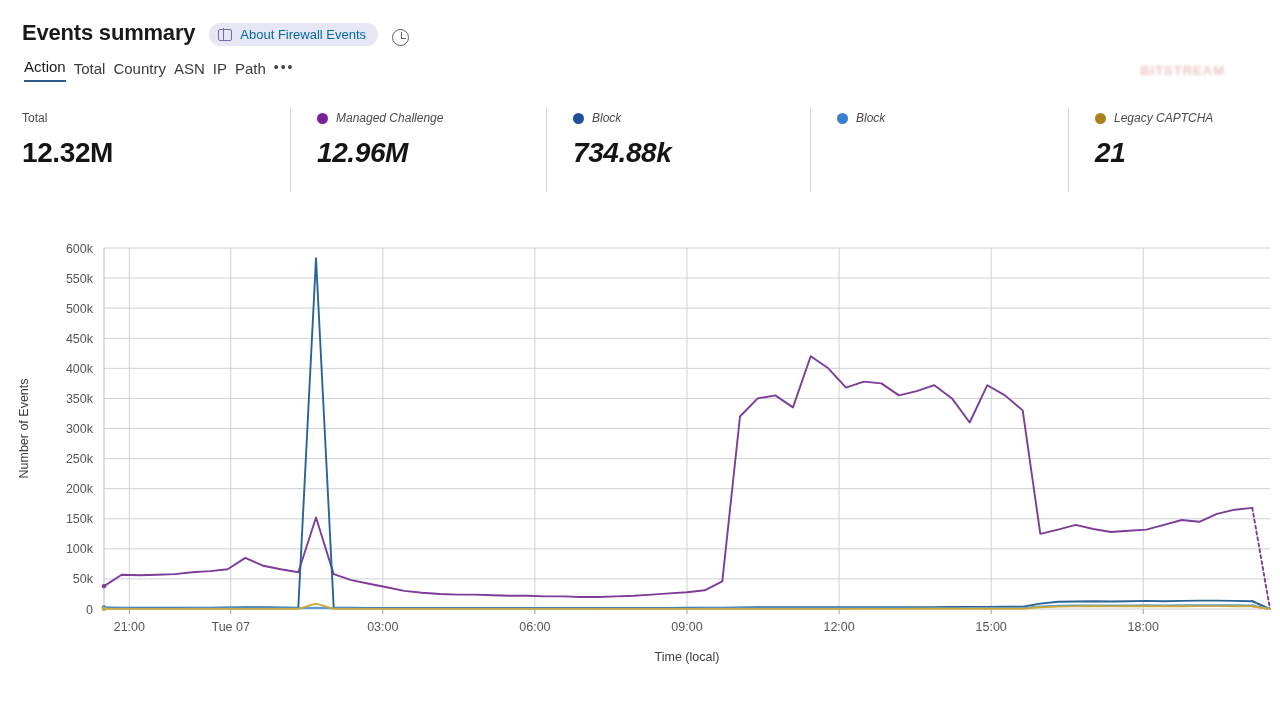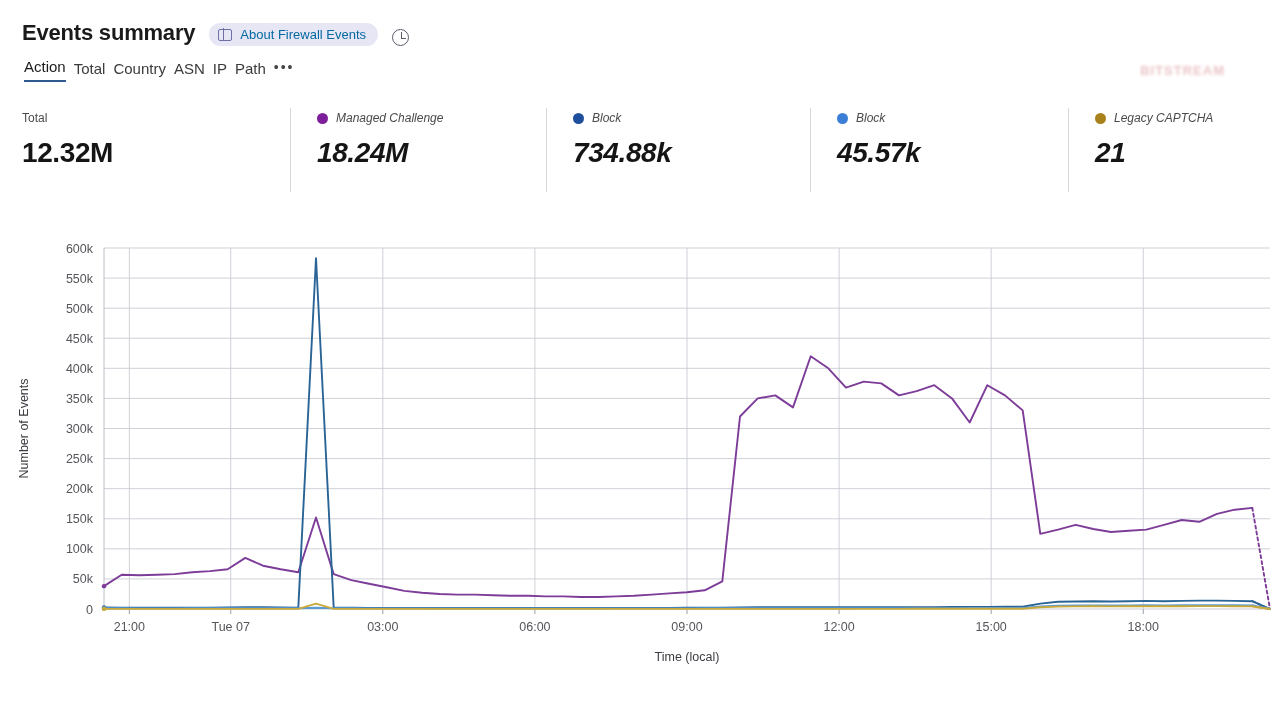--- a/index.html
+++ b/index.html
@@ -132,37 +132,36 @@
       <span>Total</span>
     </div>
     <div class="stat-value">12.32M</div>
   </div>
 
   <div class="stat w-mc">
     <div class="stat-label">
       <span class="dot" id="dot1" style="background: rgb(125, 31, 155);"></span>
       <span>Managed Challenge</span>
     </div>
-    <div class="stat-value">18.24M</div>
+    <div class="stat-value">12.96M</div>
   </div>
 
   <div class="stat w-block">
     <div class="stat-label">
       <span class="dot" id="dot2" style="background: rgb(31, 78, 156);"></span>
       <span>Block</span>
     </div>
     <div class="stat-value">734.88k</div>
   </div>
 
   <div class="stat w-allow">
     <div class="stat-label">
       <span class="dot" id="dot3" style="background: rgb(58, 127, 213);"></span>
       <span>Block</span>
     </div>
-    <div class="stat-value">45.57k</div>
   </div>
 
   <div class="stat w-legacy">
     <div class="stat-label">
       <span class="dot" id="dot4" style="background: rgb(168, 129, 27);"></span>
       <span>Legacy CAPTCHA</span>
     </div>
     <div class="stat-value">21</div>
   </div>
 

